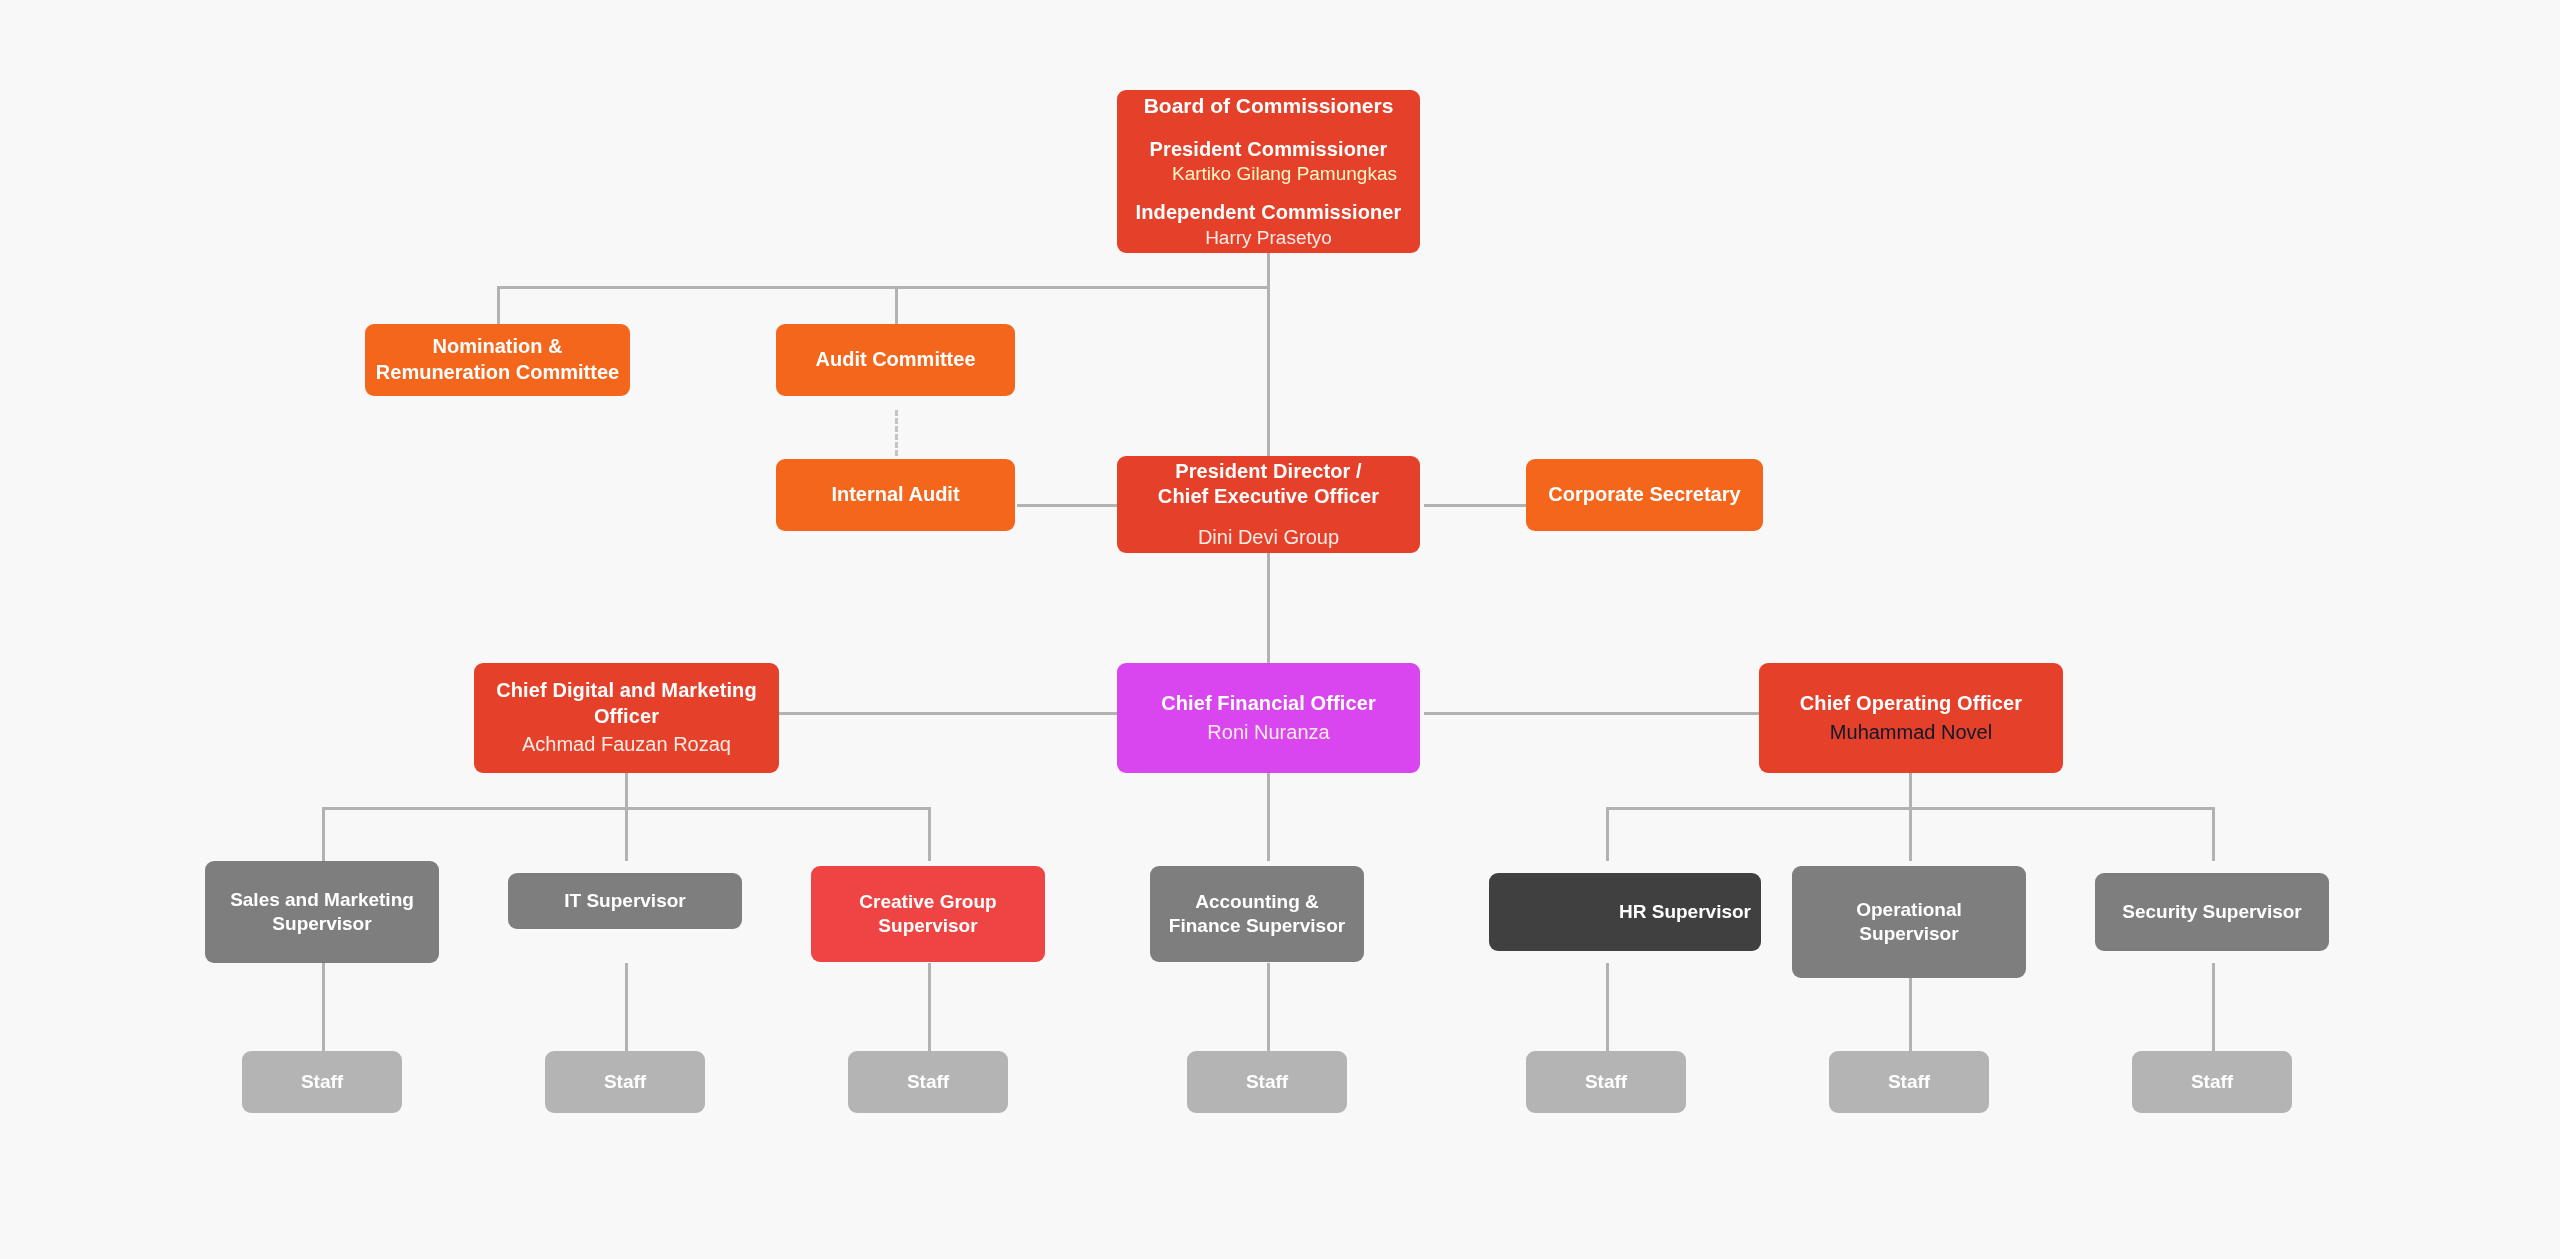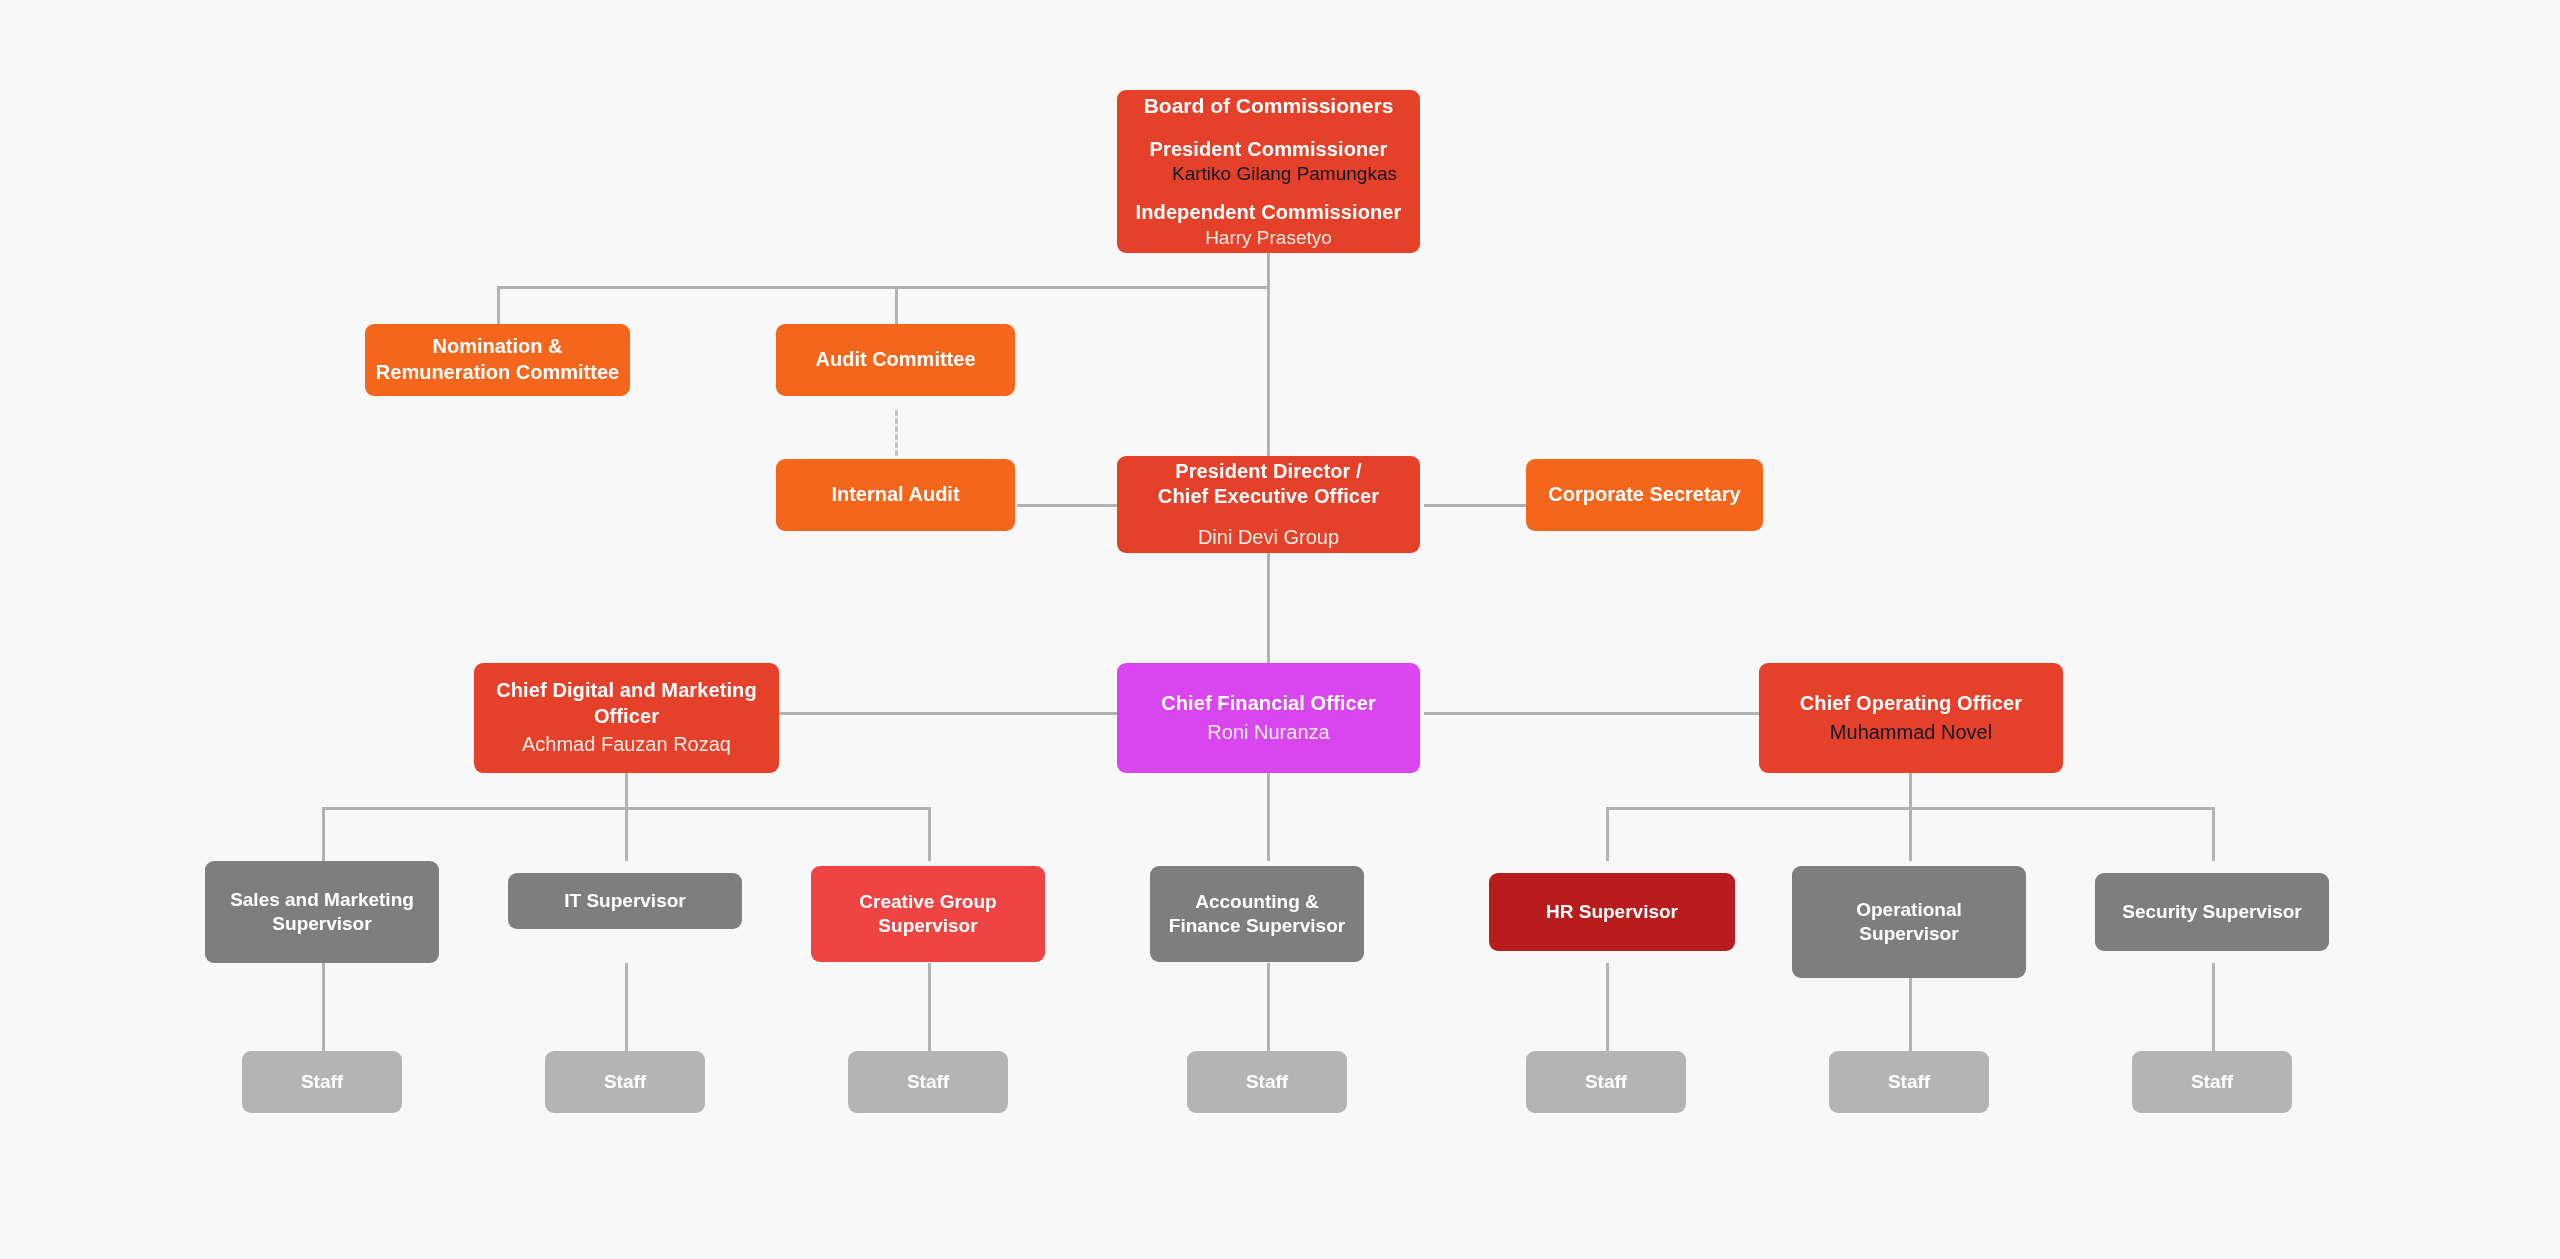--- a/index.html
+++ b/index.html
@@ -128,21 +128,21 @@
   <div class="line v" style="left: 928px; top: 963px; height: 88px; background: rgb(178, 178, 178);"></div>
   <div class="line v" style="left: 1267px; top: 963px; height: 88px; background: rgb(178, 178, 178);"></div>
   <div class="line v" style="left: 1606px; top: 963px; height: 88px; background: rgb(178, 178, 178);"></div>
   <div class="line v" style="left: 1909px; top: 963px; height: 88px; background: rgb(178, 178, 178);"></div>
   <div class="line v" style="left: 2212px; top: 963px; height: 88px; background: rgb(178, 178, 178);"></div>
 
   <div class="node board" style="left: 1117px; top: 90px; width: 303px; height: 163px; background: rgb(229, 65, 42);">
     <div class="group-title">Board of Commissioners</div>
     <div class="row">
       <span class="title">President Commissioner</span>
-      <span class="person" style="color: #0f172a; margin-left: 32px;">Kartiko Gilang Pamungkas</span>
+      <span class="person" style="color: #fef9c3; margin-left: 32px;">Kartiko Gilang Pamungkas</span>
     </div>
     <div class="row">
       <span class="title">Independent Commissioner</span>
       <span class="person" style="color: rgb(253, 236, 230);">Harry Prasetyo</span>
     </div>
   </div>
 
   <div class="node committee" style="left: 776px; top: 324px; width: 239px; height: 72px; background: rgb(244, 102, 28);">
     <span>Audit Committee</span>
   </div>
@@ -193,21 +193,21 @@
   <div class="node supervisor" style="left: 811px; top: 866px; width: 234px; height: 96px; background: #ef4444;">
     <span>Creative Group</span>
     <span>Supervisor</span>
   </div>
 
   <div class="node supervisor" style="left: 1150px; top: 866px; width: 214px; height: 96px; background: rgb(126, 126, 126);">
     <span>Accounting &amp;</span>
     <span>Finance Supervisor</span>
   </div>
 
-  <div class="node supervisor" style="left: 1489px; top: 873px; width: 246px; height: 78px; background: #b91c1c;">
+  <div class="node supervisor" style="left: 1489px; top: 873px; width: 272px; height: 78px; background: #404040; align-items: flex-end;">
     <span>HR Supervisor</span>
   </div>
 
   <div class="node supervisor" style="left: 1792px; top: 866px; width: 234px; height: 112px; background: rgb(126, 126, 126);">
     <span>Operational</span>
     <span>Supervisor</span>
   </div>
 
   <div class="node supervisor" style="left: 2095px; top: 873px; width: 234px; height: 78px; background: rgb(126, 126, 126);">
     <span>Security Supervisor</span>

